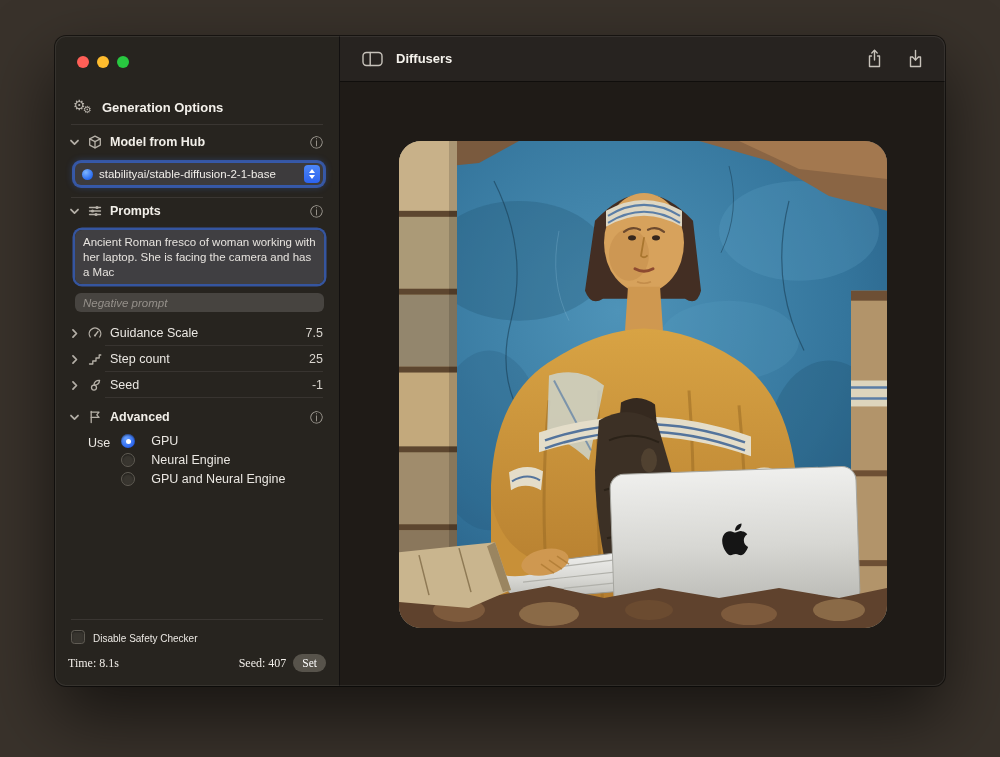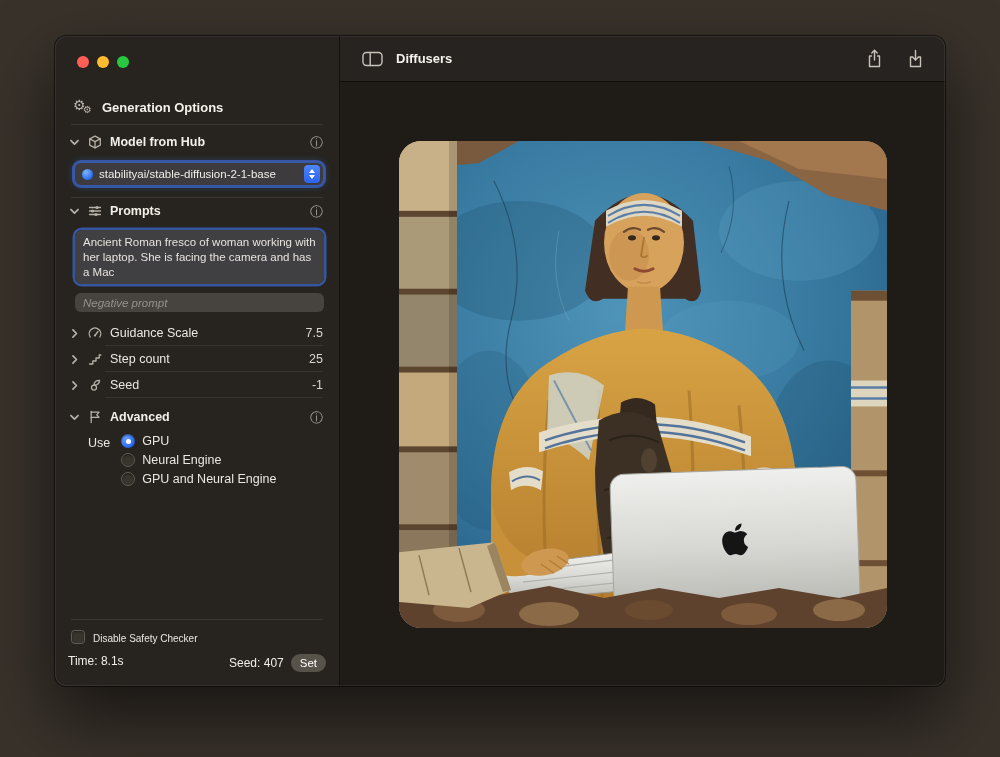--- a/index.html
+++ b/index.html
@@ -53,33 +53,33 @@
   .prompt { display:block; margin:6px 16px 0 20px; width:249px; height:54px; background:#403f42; border:none;
     border-radius:7px; padding:5px 8px; color:#e6e3de; font-size:11.5px; line-height:1.32; font-family:inherit;
     resize:none; outline:none; box-shadow:0 0 0 2.5px rgba(63,119,245,.6); }
   .negative { display:block; margin:9px 16px 0 20px; width:249px; height:19px; background:#474440; border:none;
     border-radius:6px; padding:0 8px; color:#e6e3de; font-size:11.5px; font-family:inherit; outline:none;font-style:italic; }
   .negative::placeholder { color:#95908a; }
 
   .use-block { display:flex; margin:4px 16px 0 33px; gap:11px; font-size:12.5px; color:#eae7e2; }
   .use-label { padding-top:2px; }
   .radio-col { display:flex; flex-direction:column; gap:5px; }
-  .radio-row { display:flex; align-items:center; gap:7px; }
+  .radio-row { display:flex; align-items:center; gap:16px; }
   .radio { width:14px; height:14px; border-radius:50%; border:1px solid #5f5b53; background:#38352f;
     box-shadow:inset 0 1px 2px rgba(0,0,0,.5); flex:none; }
   .radio.checked { border:none; background:radial-gradient(circle at 35% 30%, #66a0ff, #2b66f0 75%); position:relative; }
   .radio.checked::after { content:""; position:absolute; width:5px; height:5px; border-radius:50%; background:#fff; left:4.5px; top:4.5px; }
 
   .spacer { flex:1; }
   .safety-row { display:flex; align-items:flex-end; gap:8px; margin:10px 16px 0 16px; color:#eae7e2; font-size:10px; }
   .checkbox { width:14px; height:14px; border-radius:3.5px; border:1px solid #605c54; background:#38352f;
     box-shadow:inset 0 1px 2px rgba(0,0,0,.4); flex:none; }
   .generate-btn { display:block; margin:12px 13px 0 13px; height:24px; width:259px; border:none; border-radius:6px;
     background:linear-gradient(#3b78f8,#2a5ff0); color:#fff; font-weight:700; font-size:13px; font-family:inherit; cursor:default; }
-  .footer { display:flex; margin:10px 13px 14px 13px; color:#f0ede8; font-size:12px; }
+  .footer { display:flex; align-items:center; margin:10px 13px 14px 13px; color:#f0ede8; font-size:12px;font-family:Liberation Serif, serif; }
   .seed-group { margin-left:auto; display:flex; align-items:center; gap:7px; }
   .set-btn { background:#57534b; border:none; border-radius:9px; color:#fff; font-size:11.5px; padding:3px 9px; font-family:inherit; }
 
   
   .main { flex:1; display:flex; flex-direction:column; background:#1f1b17; }
   .titlebar { height:46px; background:#272320; border-bottom:1px solid #100e0c; display:flex; align-items:center;
     padding:0 22px; gap:13px; flex:none; }
   .tb-title { color:#f5f2ec; font-weight:700; font-size:13px; }
   .tb-icon { color:#c7c2ba; display:flex; }
   .tb-right { margin-left:auto; display:flex; gap:26px; }

